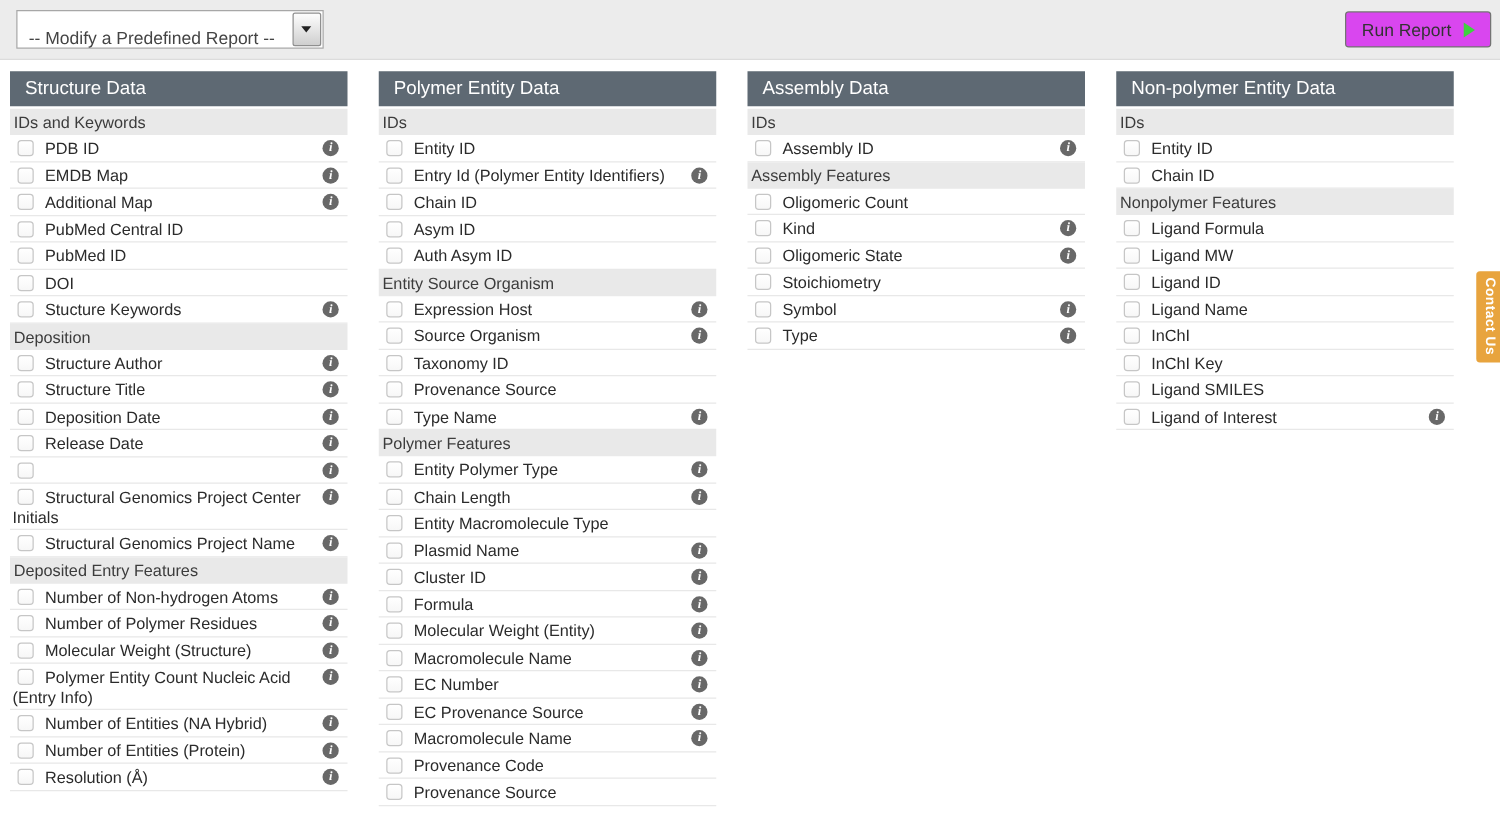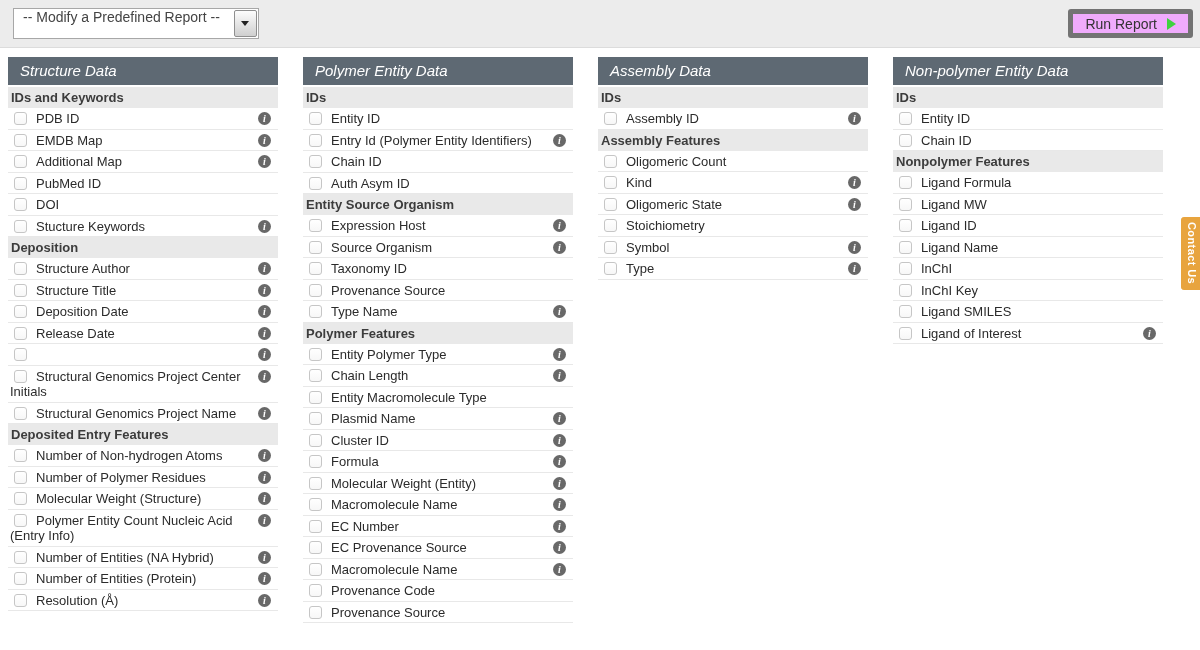--- a/index.html
+++ b/index.html
@@ -4,42 +4,42 @@
 <style>
   * { margin:0; padding:0; box-sizing:border-box; }
   html,body { width:1200px; height:650px; overflow:hidden; background:#fff;
               font-family:"Liberation Sans", sans-serif; }
 
   
   .topbar { height:48px; background:#ececec; border-bottom:1px solid #dcdcdc;
             display:flex; align-items:center; justify-content:space-between;
             padding:0 7px 0 13px; }
   .select-box { height:31px; background:#fff; border:1px solid #a7a7a7;
-                display:flex; align-items:flex-start; cursor:pointer; }
+                display:flex; align-items:flex-end; cursor:pointer; }
   .select-text { font-size:14px; color:#444; padding:0 14px 0 9px; white-space:nowrap; }
   .select-caret { width:23px; height:27px; margin:1px 1px 1px 0;
                   background:linear-gradient(#fdfdfd,#cfcfcf);
                   border:1px solid #8f8f8f; border-radius:2px;
                   display:flex; align-items:center; justify-content:center; }
   .caret-tri { width:0; height:0; border-left:4px solid transparent;
                border-right:4px solid transparent; border-top:5px solid #222; }
-  .run-btn { height:29px; background:#f0abfc; border:5px solid #737373; border-radius:3px;
+  .run-btn { height:29px; background:#d946ef; border:1px solid #737373; border-radius:3px;
              display:flex; align-items:center; padding:0 12px; cursor:pointer; }
   .run-label { font-size:14px; color:#333; }
   .play-tri { width:0; height:0; margin-left:10px;
               border-top:6px solid transparent; border-bottom:6px solid transparent;
               border-left:9px solid var(--run-icon-green,#3fd23f); }
 
   
   .columns { display:flex; gap:25px; margin:9px 0 0 8px; }
   .col { width:270px; flex:0 0 270px; }
   .col-header { background:var(--column-header-bg,#5e6973); color:#fff; height:28px;
-                line-height:28px; padding-left:12px; font-size:15px; margin-bottom:2px;font-style:italic; }
+                line-height:28px; padding-left:12px; font-size:15px; margin-bottom:2px; }
   .section-title { background:var(--section-bg,#e9e9e9); color:#3c3c3c; height:21px;
-                   line-height:21px; padding-left:3px; font-size:13px;font-weight:bold; }
+                   line-height:21px; padding-left:3px; font-size:13px; }
   .row { position:relative; border-bottom:1px solid #e8e8e8;
          padding:3px 18px 2px 2px; font-size:13px; line-height:15.5px; color:#2b2b2b; }
   .cb { display:inline-block; width:13px; height:13px; background:linear-gradient(#fff,#f7f7f7);
         border:1px solid #c6c6c6; border-radius:3px; vertical-align:-2px;
         margin:0 9px 0 4px; cursor:pointer; }
   .info { position:absolute; right:7px; top:4px; width:13px; height:13px; border-radius:50%;
           background:#686868; color:#fff; font-family:"Liberation Serif", serif;
           font-style:italic; font-weight:bold; font-size:10px; line-height:13px;
           text-align:center; cursor:pointer; }
 
@@ -67,20 +67,21 @@
 </div>
 
 <div class="columns">
   <div class="col">
     <div class="col-header">Structure Data</div>
     <div class="col-body">
         <div class="section-title">IDs and Keywords</div>
         <div class="row"><span class="cb"></span><span>PDB ID</span><span class="info">i</span></div>
         <div class="row"><span class="cb"></span><span>EMDB Map</span><span class="info">i</span></div>
         <div class="row"><span class="cb"></span><span>Additional Map</span><span class="info">i</span></div>
+        <div class="row"><span class="cb"></span><span>PubMed Central ID</span></div>
         <div class="row"><span class="cb"></span><span>PubMed ID</span></div>
         <div class="row"><span class="cb"></span><span>DOI</span></div>
         <div class="row"><span class="cb"></span><span>Stucture Keywords</span><span class="info">i</span></div>
         <div class="section-title">Deposition</div>
         <div class="row"><span class="cb"></span><span>Structure Author</span><span class="info">i</span></div>
         <div class="row"><span class="cb"></span><span>Structure Title</span><span class="info">i</span></div>
         <div class="row"><span class="cb"></span><span>Deposition Date</span><span class="info">i</span></div>
         <div class="row"><span class="cb"></span><span>Release Date</span><span class="info">i</span></div>
         <div class="row"><span class="cb"></span><span class="info">i</span></div>
         <div class="row"><span class="cb"></span><span>Structural Genomics Project Center Initials</span><span class="info">i</span></div>
@@ -96,20 +97,21 @@
       </div>
   </div>
 
   <div class="col">
     <div class="col-header">Polymer Entity Data</div>
     <div class="col-body">
         <div class="section-title">IDs</div>
         <div class="row"><span class="cb"></span><span>Entity ID</span></div>
         <div class="row"><span class="cb"></span><span>Entry Id (Polymer Entity Identifiers)</span><span class="info">i</span></div>
         <div class="row"><span class="cb"></span><span>Chain ID</span></div>
+        <div class="row"><span class="cb"></span><span>Asym ID</span></div>
         <div class="row"><span class="cb"></span><span>Auth Asym ID</span></div>
         <div class="section-title">Entity Source Organism</div>
         <div class="row"><span class="cb"></span><span>Expression Host</span><span class="info">i</span></div>
         <div class="row"><span class="cb"></span><span>Source Organism</span><span class="info">i</span></div>
         <div class="row"><span class="cb"></span><span>Taxonomy ID</span></div>
         <div class="row"><span class="cb"></span><span>Provenance Source</span></div>
         <div class="row"><span class="cb"></span><span>Type Name</span><span class="info">i</span></div>
         <div class="section-title">Polymer Features</div>
         <div class="row"><span class="cb"></span><span>Entity Polymer Type</span><span class="info">i</span></div>
         <div class="row"><span class="cb"></span><span>Chain Length</span><span class="info">i</span></div>

